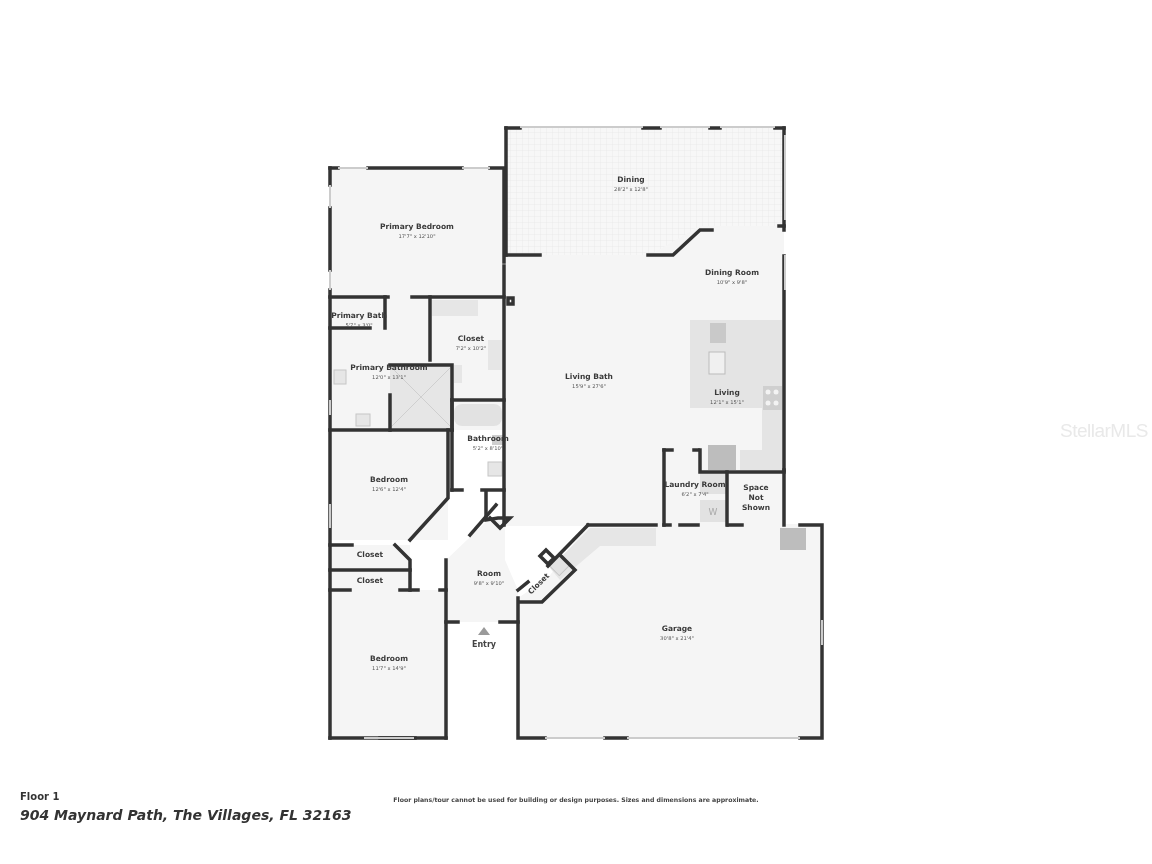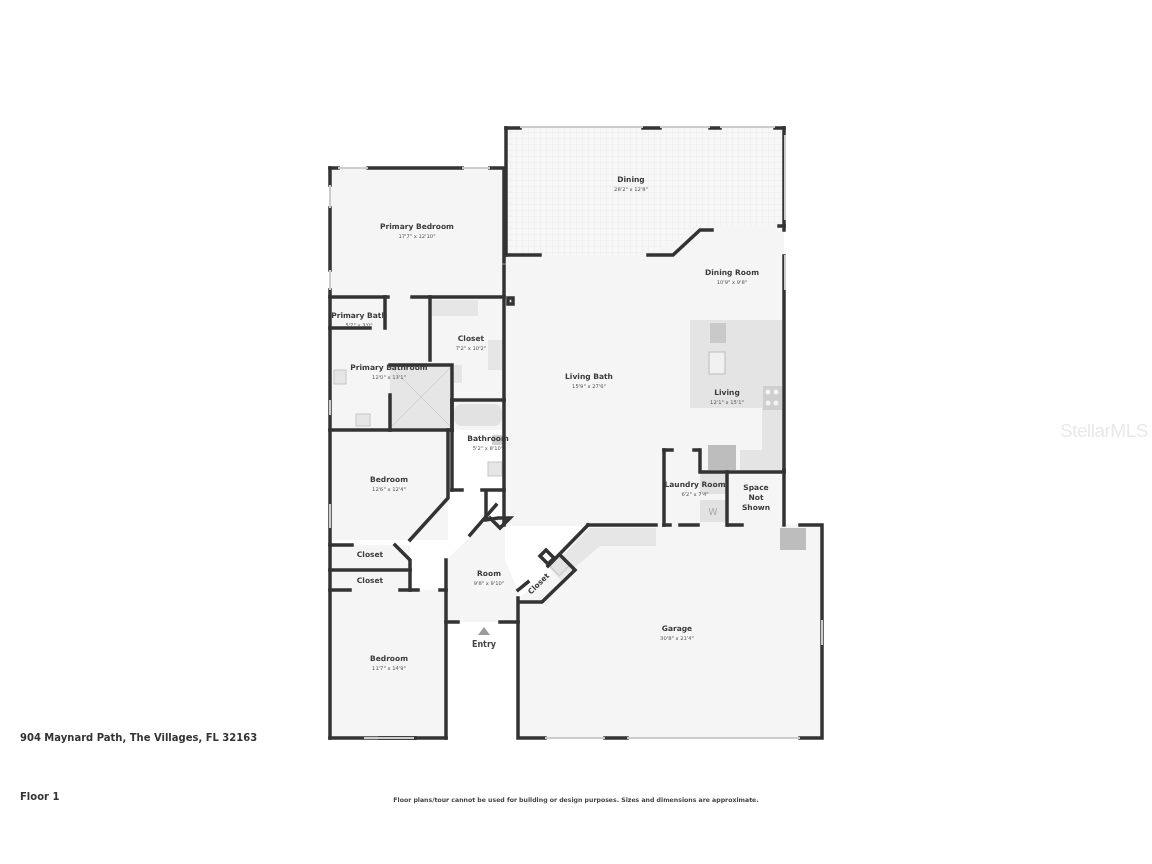--- a/index.html
+++ b/index.html
@@ -1,21 +1,21 @@
 <!DOCTYPE html>
 <html><head>
 <meta charset="utf-8">
 <style>
   html,body{margin:0;padding:0;background:#ffffff;}
   body{width:1152px;height:864px;position:relative;overflow:hidden;font-family:"DejaVu Sans","Liberation Sans",sans-serif;color:#333;}
   #plan{position:absolute;left:0;top:0;width:1152px;height:864px;}
   .lbl{position:absolute;transform:translate(-50%,-50%);text-align:center;white-space:nowrap;color:#3a3a3a;}
   .lbl .nm{font-size:7.5px;font-weight:bold;display:block;line-height:10px;}
   .lbl .dm{font-size:5.2px;display:block;line-height:8px;color:#555;}
-  .foot-addr{position:absolute;left:20px;top:732px;font-size:10px;font-weight:bold;color:#333;}
+  .foot-addr{position:absolute;left:20px;top:807px;font-size:14px;font-weight:bold;color:#333;font-style:italic;}
   .foot-floor{position:absolute;left:20px;top:791px;font-size:10px;font-weight:bold;color:#333;}
   .disclaimer{position:absolute;left:576px;top:796px;transform:translateX(-50%);font-size:6.2px;font-weight:bold;color:#444;white-space:nowrap;}
   .watermark{position:absolute;left:1060px;top:420px;font-size:19px;color:#e9e9e9;letter-spacing:-0.5px;font-family:"Liberation Sans",sans-serif;}
   .entry-arrow{position:absolute;left:478px;top:627px;width:0;height:0;border-left:6px solid transparent;border-right:6px solid transparent;border-bottom:8px solid #9a9a9a;}
   .entry-lbl{position:absolute;left:484px;top:644px;transform:translate(-50%,-50%);font-size:8px;font-weight:bold;color:#444;}
   .rot{transform:translate(-50%,-50%) rotate(-45deg);}
 </style>
 </head>
 <body>
 

